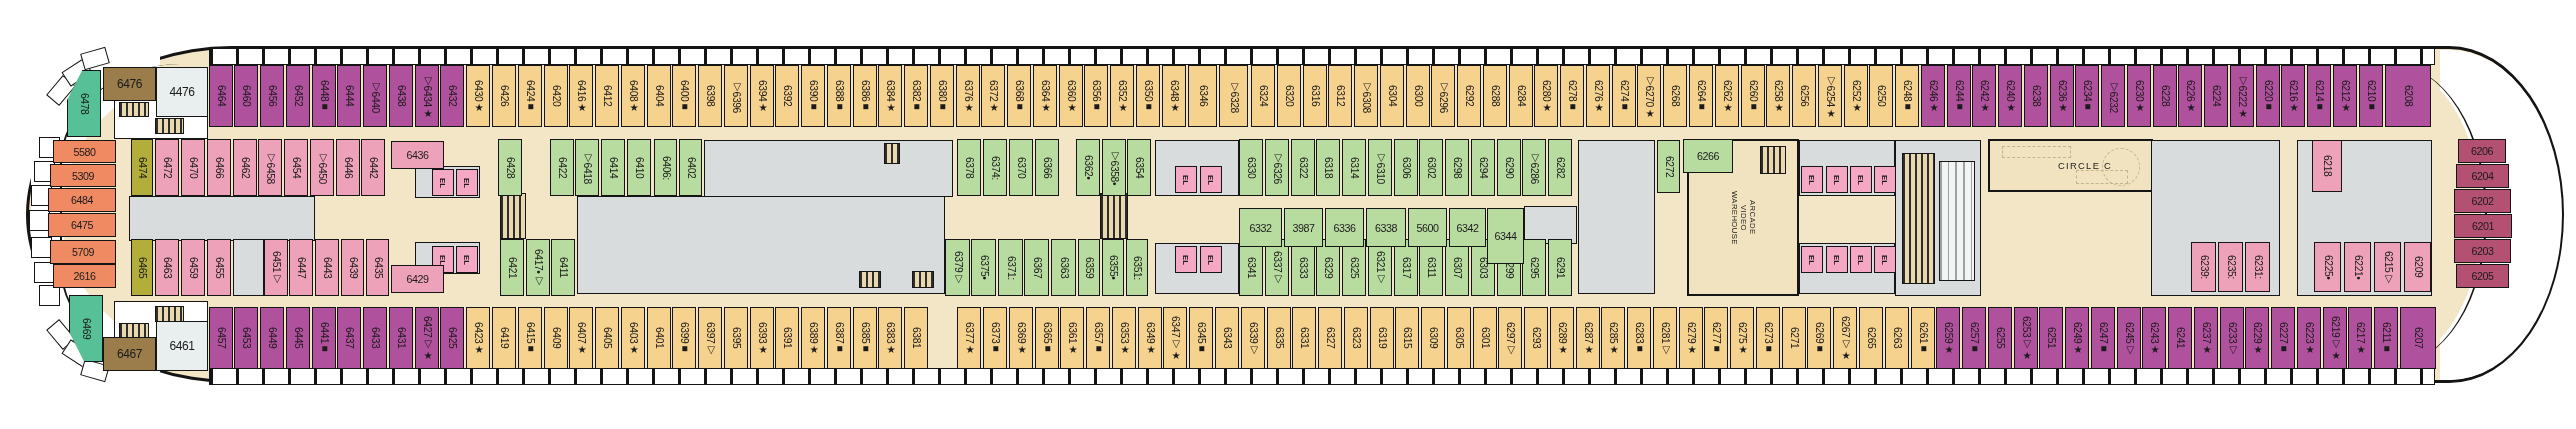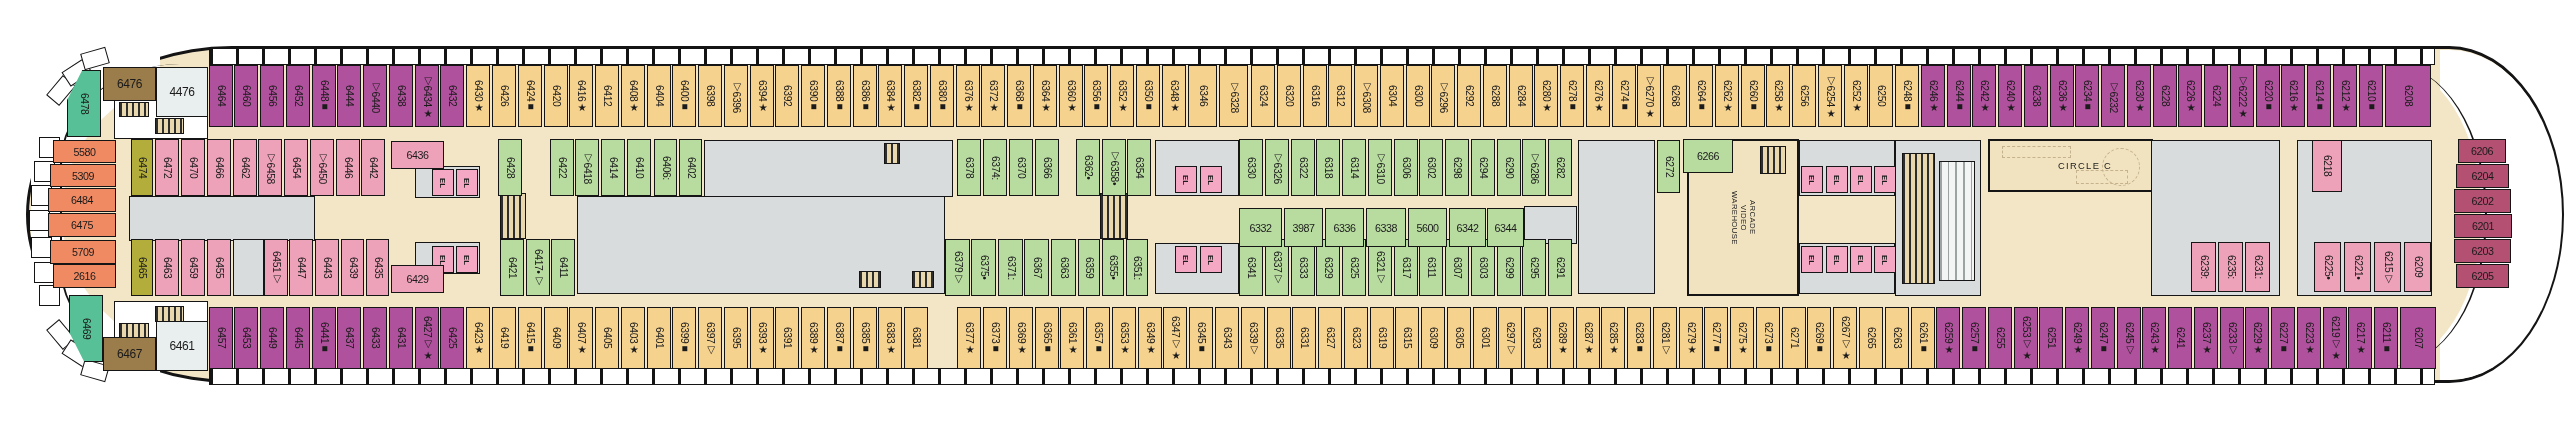--- a/index.html
+++ b/index.html
@@ -383,21 +383,21 @@
     <div class="abs cab hz" style="left: 53px; top: 264px; width: 63px; height: 24px; background: rgb(240, 138, 99);">2616</div>
     <div class="abs cab hz" style="left: 391px; top: 141px; width: 53px; height: 28px; background: rgb(238, 162, 186);">6436</div>
     <div class="abs cab hz" style="left: 391px; top: 265px; width: 53px; height: 28px; background: rgb(238, 162, 186);">6429</div>
     <div class="abs cab hz" style="left: 1683px; top: 139px; width: 50px; height: 34px; background: rgb(184, 220, 160);">6266</div>
     <div class="abs cab hz" style="left: 1239px; top: 208px; width: 43px; height: 39px; background: rgb(184, 220, 160);">6332</div>
     <div class="abs cab hz" style="left: 1284px; top: 208px; width: 39px; height: 39px; background: rgb(184, 220, 160);">3987</div>
     <div class="abs cab hz" style="left: 1325px; top: 208px; width: 39px; height: 39px; background: rgb(184, 220, 160);">6336</div>
     <div class="abs cab hz" style="left: 1366px; top: 208px; width: 40px; height: 39px; background: rgb(184, 220, 160);">6338</div>
     <div class="abs cab hz" style="left: 1408px; top: 208px; width: 39px; height: 39px; background: rgb(184, 220, 160);">5600</div>
     <div class="abs cab hz" style="left: 1449px; top: 208px; width: 37px; height: 39px; background: rgb(184, 220, 160);">6342</div>
-    <div class="abs cab hz" style="left: 1487px; top: 208px; width: 37px; height: 39px; background: rgb(184, 220, 160);">6344</div>
+    <div class="abs cab hz" style="left: 1487px; top: 208px; width: 37px; height: 56px; background: rgb(184, 220, 160);">6344</div>
     <div class="abs cab hz" style="left: 2458px; top: 139px; width: 48px; height: 24px; background: rgb(180, 80, 114);">6206</div>
     <div class="abs cab hz" style="left: 2456px; top: 164px; width: 53px; height: 24px; background: rgb(180, 80, 114);">6204</div>
     <div class="abs cab hz" style="left: 2454px; top: 189px; width: 57px; height: 24px; background: rgb(180, 80, 114);">6202</div>
     <div class="abs cab hz" style="left: 2454px; top: 214px; width: 58px; height: 24px; background: rgb(180, 80, 114);">6201</div>
     <div class="abs cab hz" style="left: 2454px; top: 239px; width: 57px; height: 24px; background: rgb(180, 80, 114);">6203</div>
     <div class="abs cab hz" style="left: 2456px; top: 264px; width: 53px; height: 24px; background: rgb(180, 80, 114);">6205</div>
   </div>
 
 
 </body></html>

